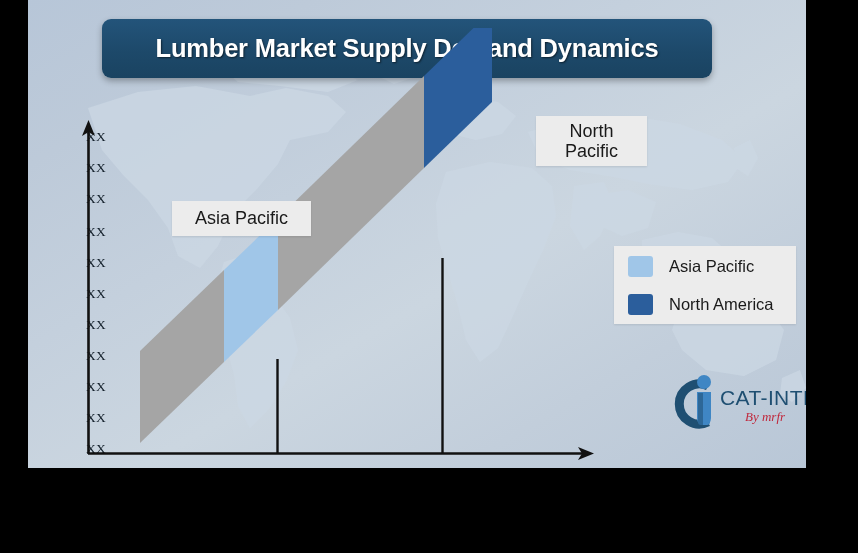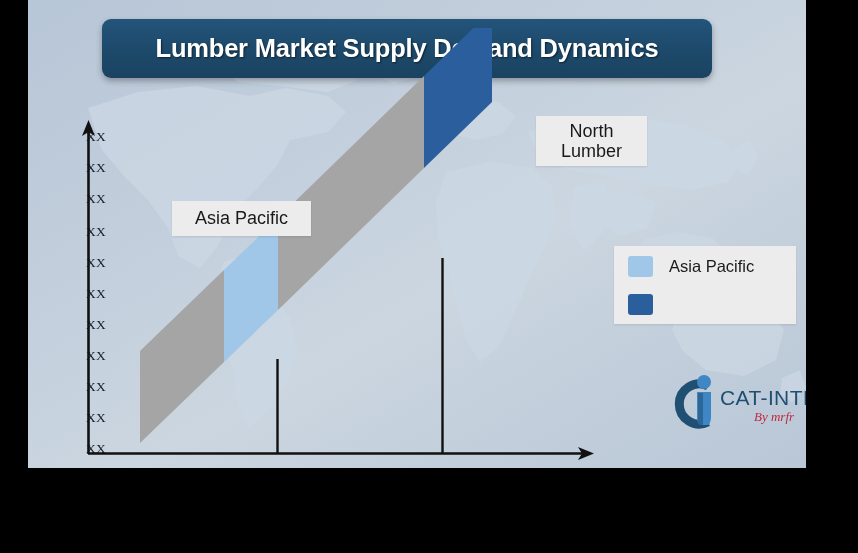--- a/index.html
+++ b/index.html
@@ -159,21 +159,20 @@
   }
   #logo-sub {
     position: absolute;
     left: 77px;
     top: 37px;
     font-family: "Liberation Serif", serif;
     font-style: italic;
     font-size: 13px;
     color: #c0283c;
     white-space: nowrap;
-    margin-left: 9px;
   }
 </style>
 </head>
 <body>
 
 <div id="slide">
 
   <svg id="map-backdrop" viewBox="0 0 778 468" preserveAspectRatio="none">
     <g fill="#ccd8e4" opacity="0.75">
 
@@ -248,32 +247,33 @@
 
       <line x1="60" y1="425.5" x2="556" y2="425.5" stroke="#111111" stroke-width="2.6"></line>
       <polygon fill="#111111" points="566,425.5 550,419 554,425.5 550,432"></polygon>
     </svg>
 
     <div class="callout" id="callout-asia">
       <span>Asia Pacific</span>
     </div>
     <div class="callout" id="callout-north">
       <span>North</span>
-      <span>Lumber</span>
+      <span>Pacific</span>
     </div>
 
   </div>
 
   <div id="legend">
     <div class="legend-row">
       <span class="legend-swatch" style="background:#a0c6e8;"></span>
       <span class="legend-text">Asia Pacific</span>
     </div>
     <div class="legend-row">
       <span class="legend-swatch" style="background:#2b5e9c;"></span>
+      <span class="legend-text">North America</span>
     </div>
   </div>
 
   <div id="logo">
     <svg style="position:absolute; left:0; top:0;" width="56" height="62" viewBox="0 0 56 62">
 
       <path d="M40 14 A20 20 0 1 0 40 50" fill="none" stroke="#1f4f72" stroke-width="9" stroke-linecap="butt"></path>
 
       <circle cx="36" cy="10" r="7" fill="#3f86c4"></circle>
       <path d="M29 20 h14 v26 q0 7 -7 7 q-7 0 -7 -7 Z" fill="#3f86c4"></path>

